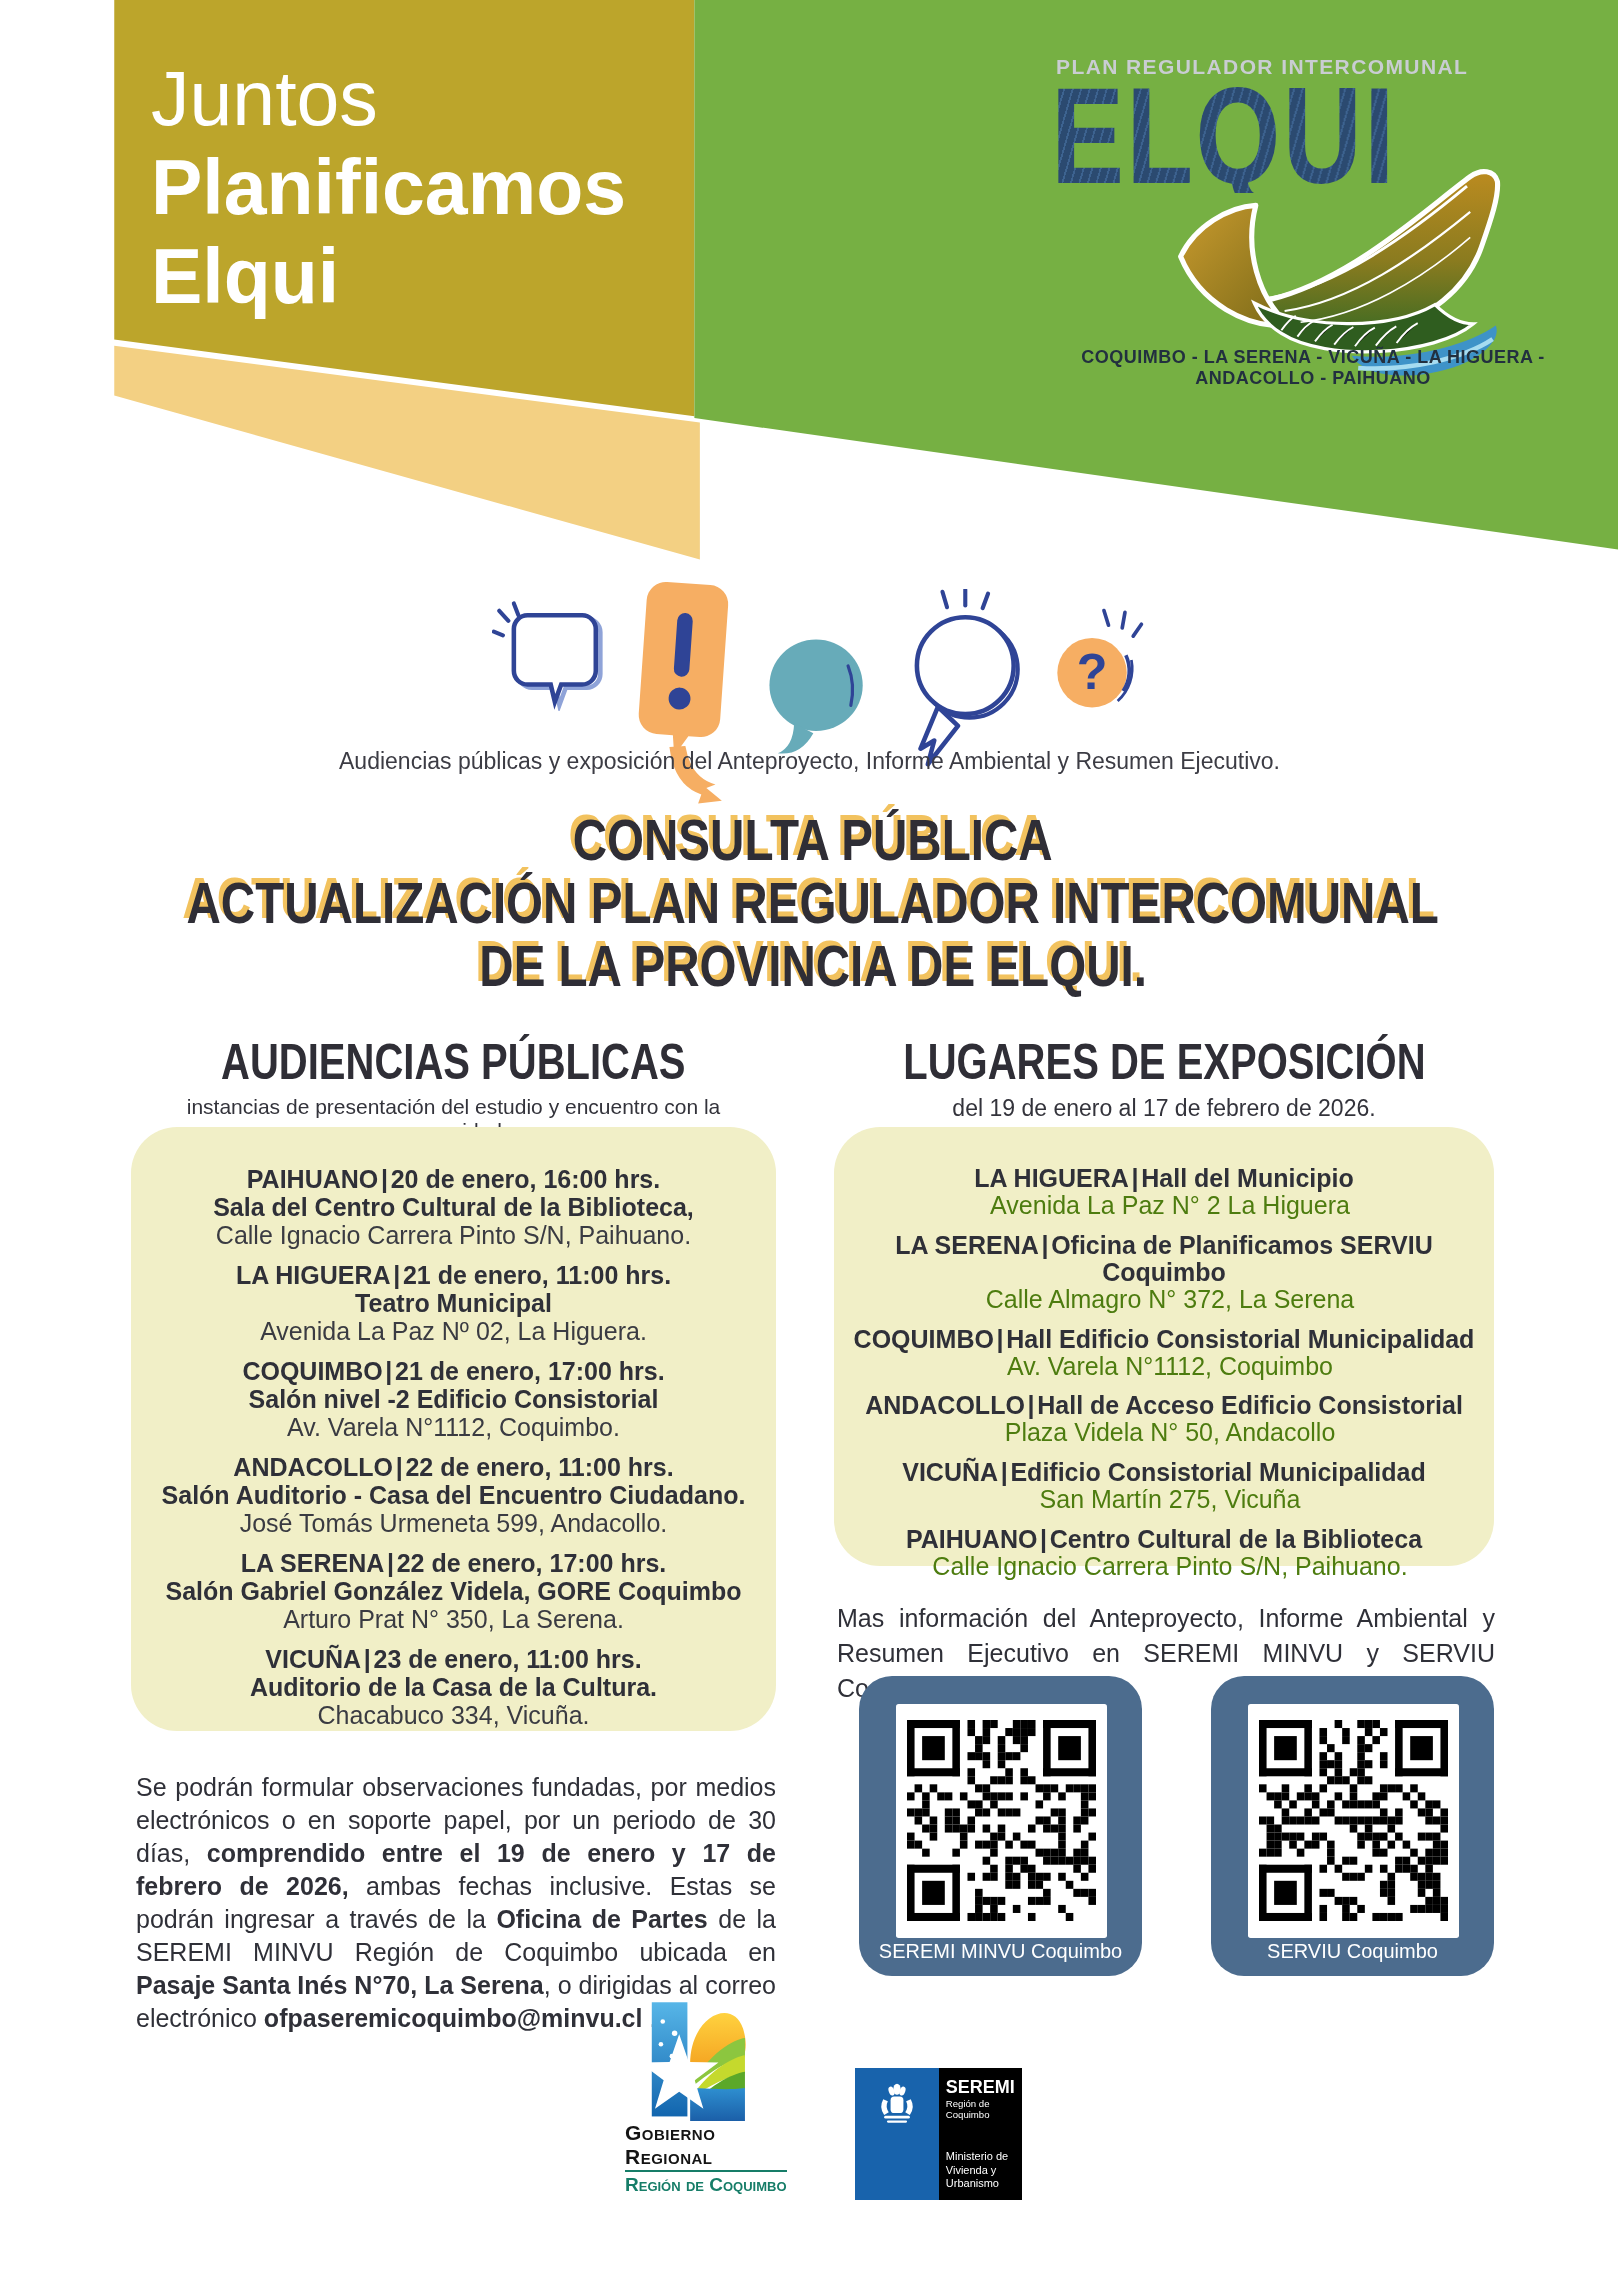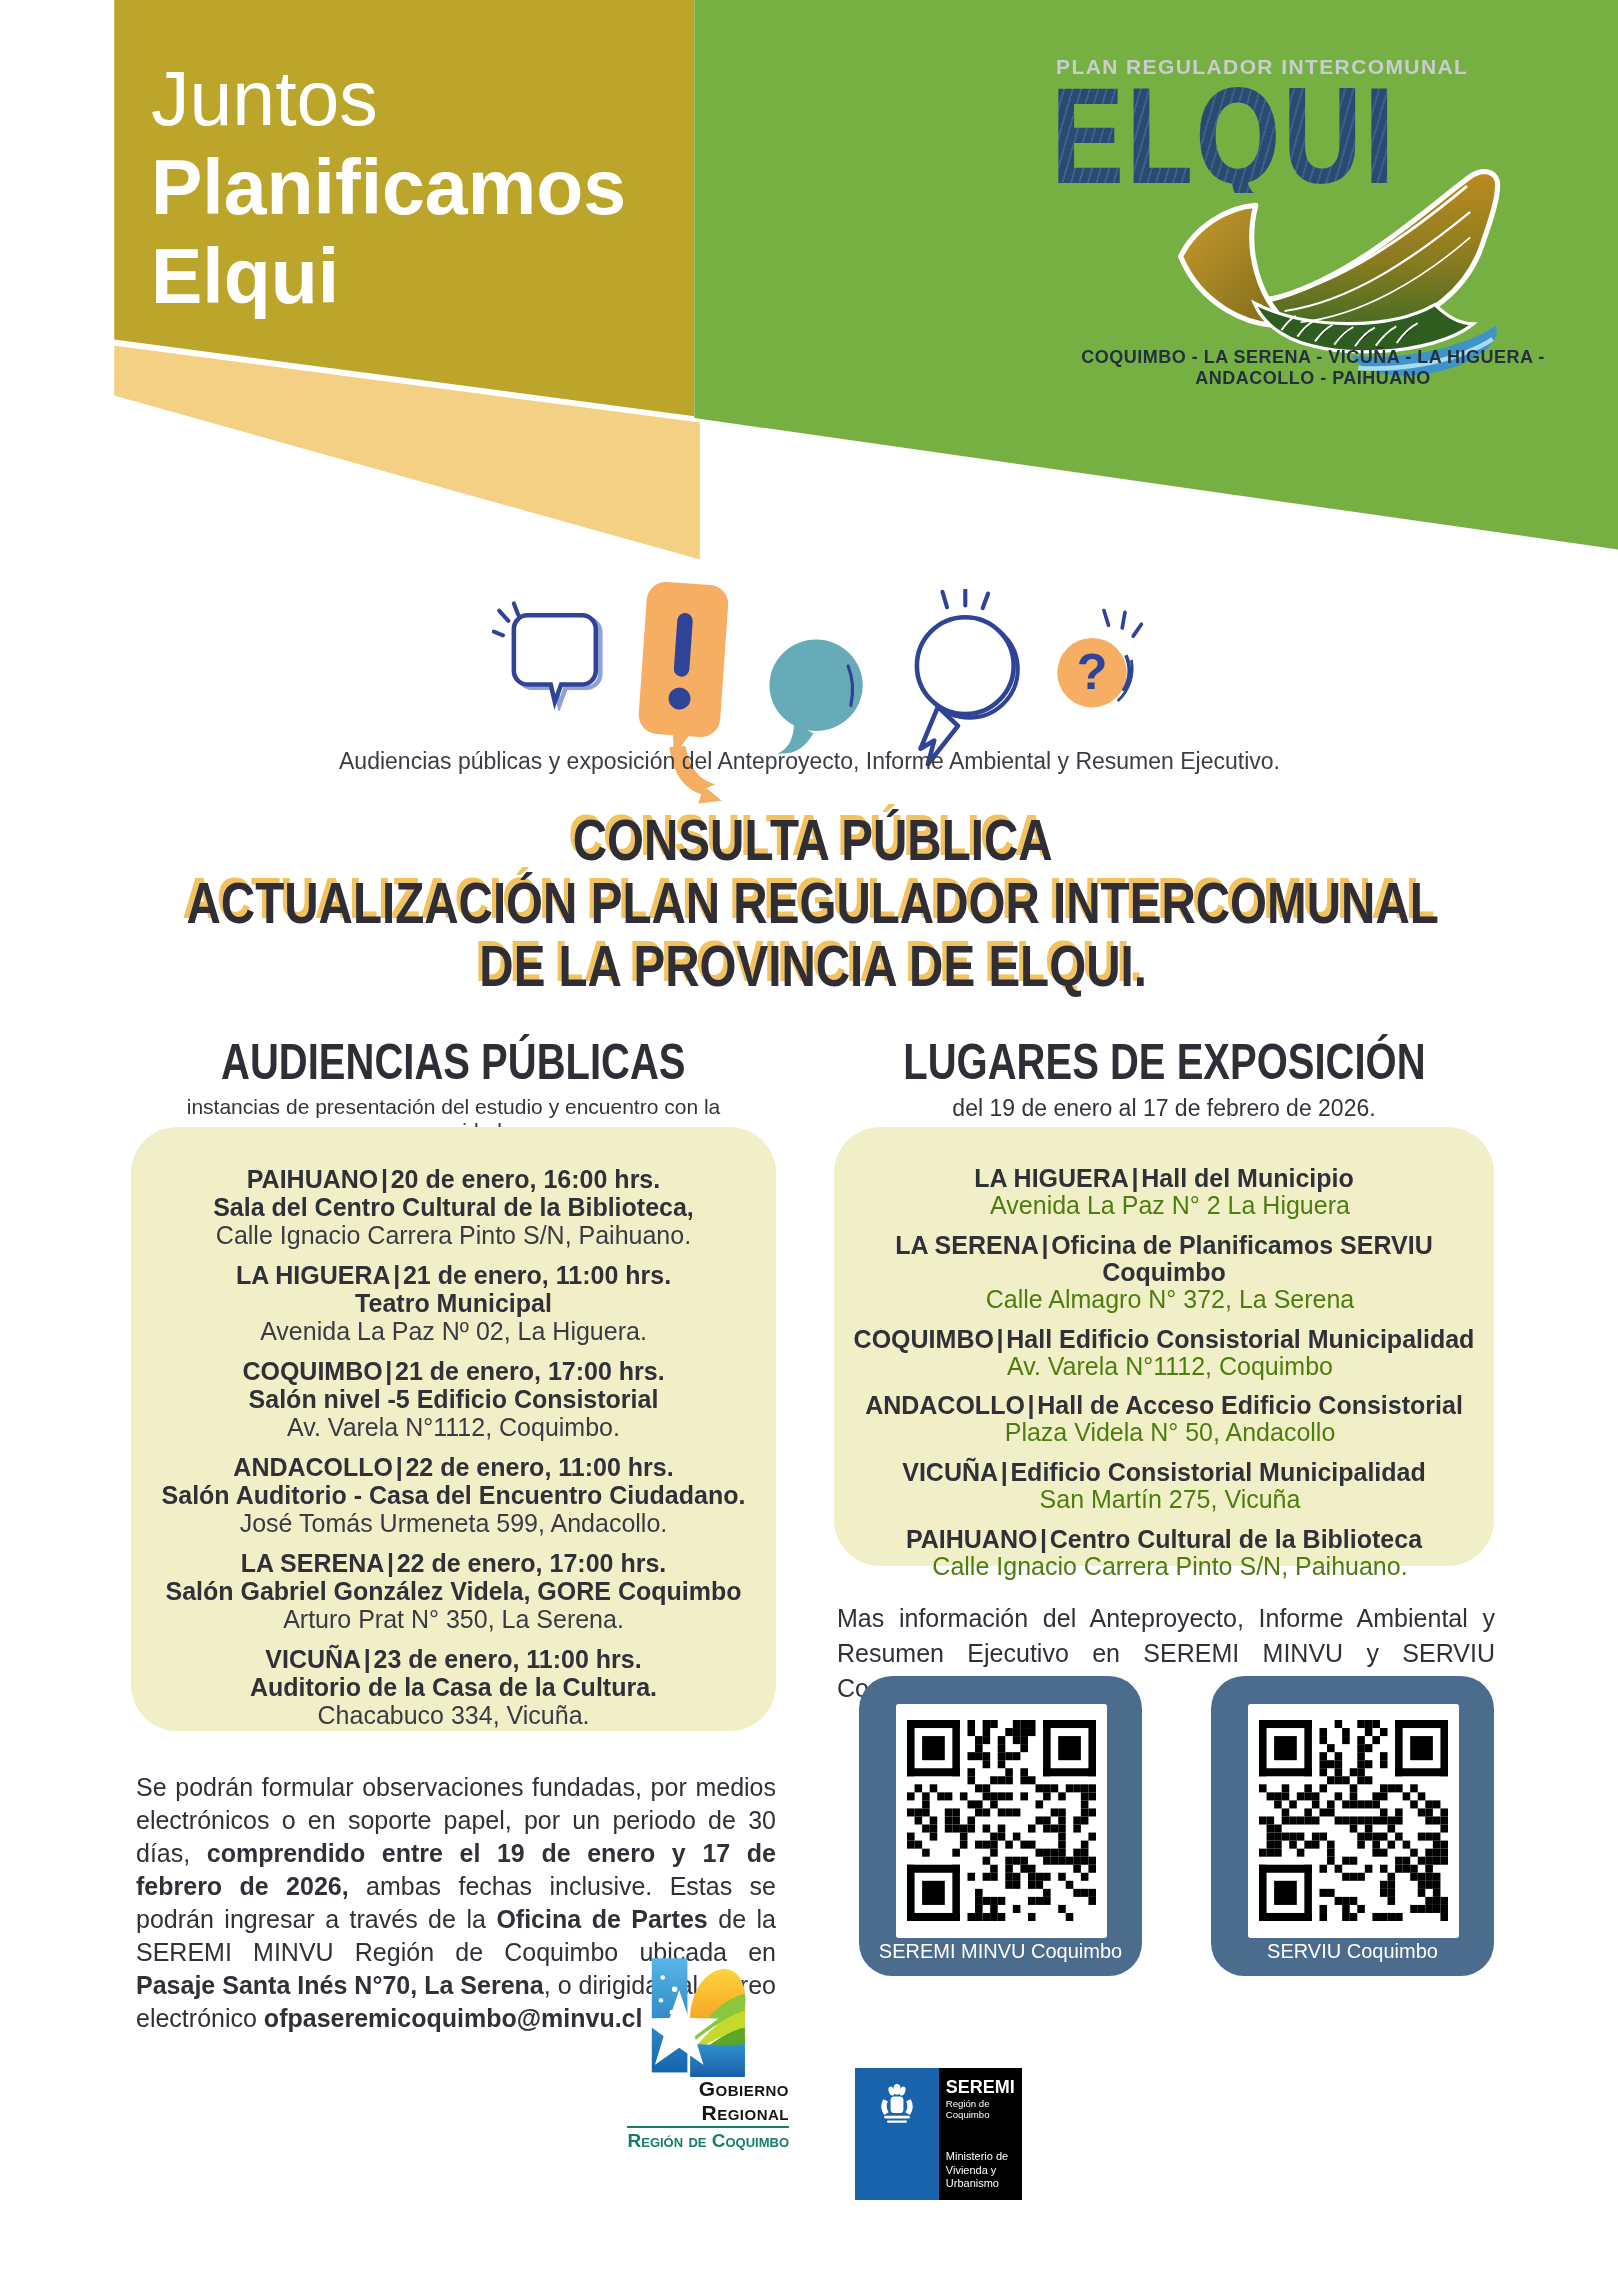--- a/index.html
+++ b/index.html
@@ -53,21 +53,21 @@
   .obs{position:absolute;left:136px;top:1771px;width:640px;font-size:25px;line-height:33px;
        text-align:justify;color:#2F3038;}
   .obs b{font-weight:800;}
   
   .qr-card{position:absolute;width:283px;height:300px;background:#4C6C8E;border-radius:33px;}
   .qr-white{position:absolute;left:37px;top:28px;width:211px;height:234px;background:#fff;border-radius:2.7px;}
   .qr-white svg{position:absolute;left:11px;top:16.4px;}
   .qr-label{position:absolute;left:0;bottom:12.8px;width:100%;text-align:center;color:#fff;
             font-size:20px;font-weight:500;}
   
-  .gore{position:absolute;left:625px;top:1940px;width:164px;text-align:right;}
+  .gore{position:absolute;left:625px;top:1984px;width:164px;text-align:left;}
   .gore-text1{font-variant:small-caps;font-weight:700;font-size:21px;color:#141414;letter-spacing:0.5px;}
   .gore-text2{font-variant:small-caps;font-weight:700;font-size:19px;color:#167D68;
               border-top:2.7px solid #167D68;display:inline-block;padding-top:1.8px;margin-top:0.9px;}
   .seremi{position:absolute;left:855px;top:2068px;width:167px;height:132px;display:flex;}
   .seremi .blue{width:50%;background:#1863AC;position:relative;}
   .seremi .red{width:50%;background:#000000;color:#fff;padding:9px 7.3px;box-sizing:border-box;
                display:flex;flex-direction:column;}
   .seremi .name{font-size:18px;font-weight:700;line-height:20px;}
   .seremi .region{font-size:9.6px;font-weight:500;margin-top:0.9px;}
   .seremi .ministry{font-size:11px;font-weight:500;line-height:13.7px;margin-top:auto;}
@@ -198,21 +198,21 @@
         </div>
 
         <div class="sched-item">
           <div class="l1"><span class="city">LA HIGUERA</span><span class="pipe">|</span><span>21 de enero, 11:00 hrs.</span></div>
           <div class="venue">Teatro Municipal</div>
           <div class="addr">Avenida La Paz Nº 02, La Higuera.</div>
         </div>
 
         <div class="sched-item">
           <div class="l1"><span class="city">COQUIMBO</span><span class="pipe">|</span><span>21 de enero, 17:00 hrs.</span></div>
-          <div class="venue">Salón nivel -5 Edificio Consistorial</div>
+          <div class="venue">Salón nivel -2 Edificio Consistorial</div>
           <div class="addr">Av. Varela N°1112, Coquimbo.</div>
         </div>
 
         <div class="sched-item">
           <div class="l1"><span class="city">ANDACOLLO</span><span class="pipe">|</span><span>22 de enero, 11:00 hrs.</span></div>
           <div class="venue">Salón Auditorio - Casa del Encuentro Ciudadano.</div>
           <div class="addr">José Tomás Urmeneta 599, Andacollo.</div>
         </div>
 
         <div class="sched-item">

